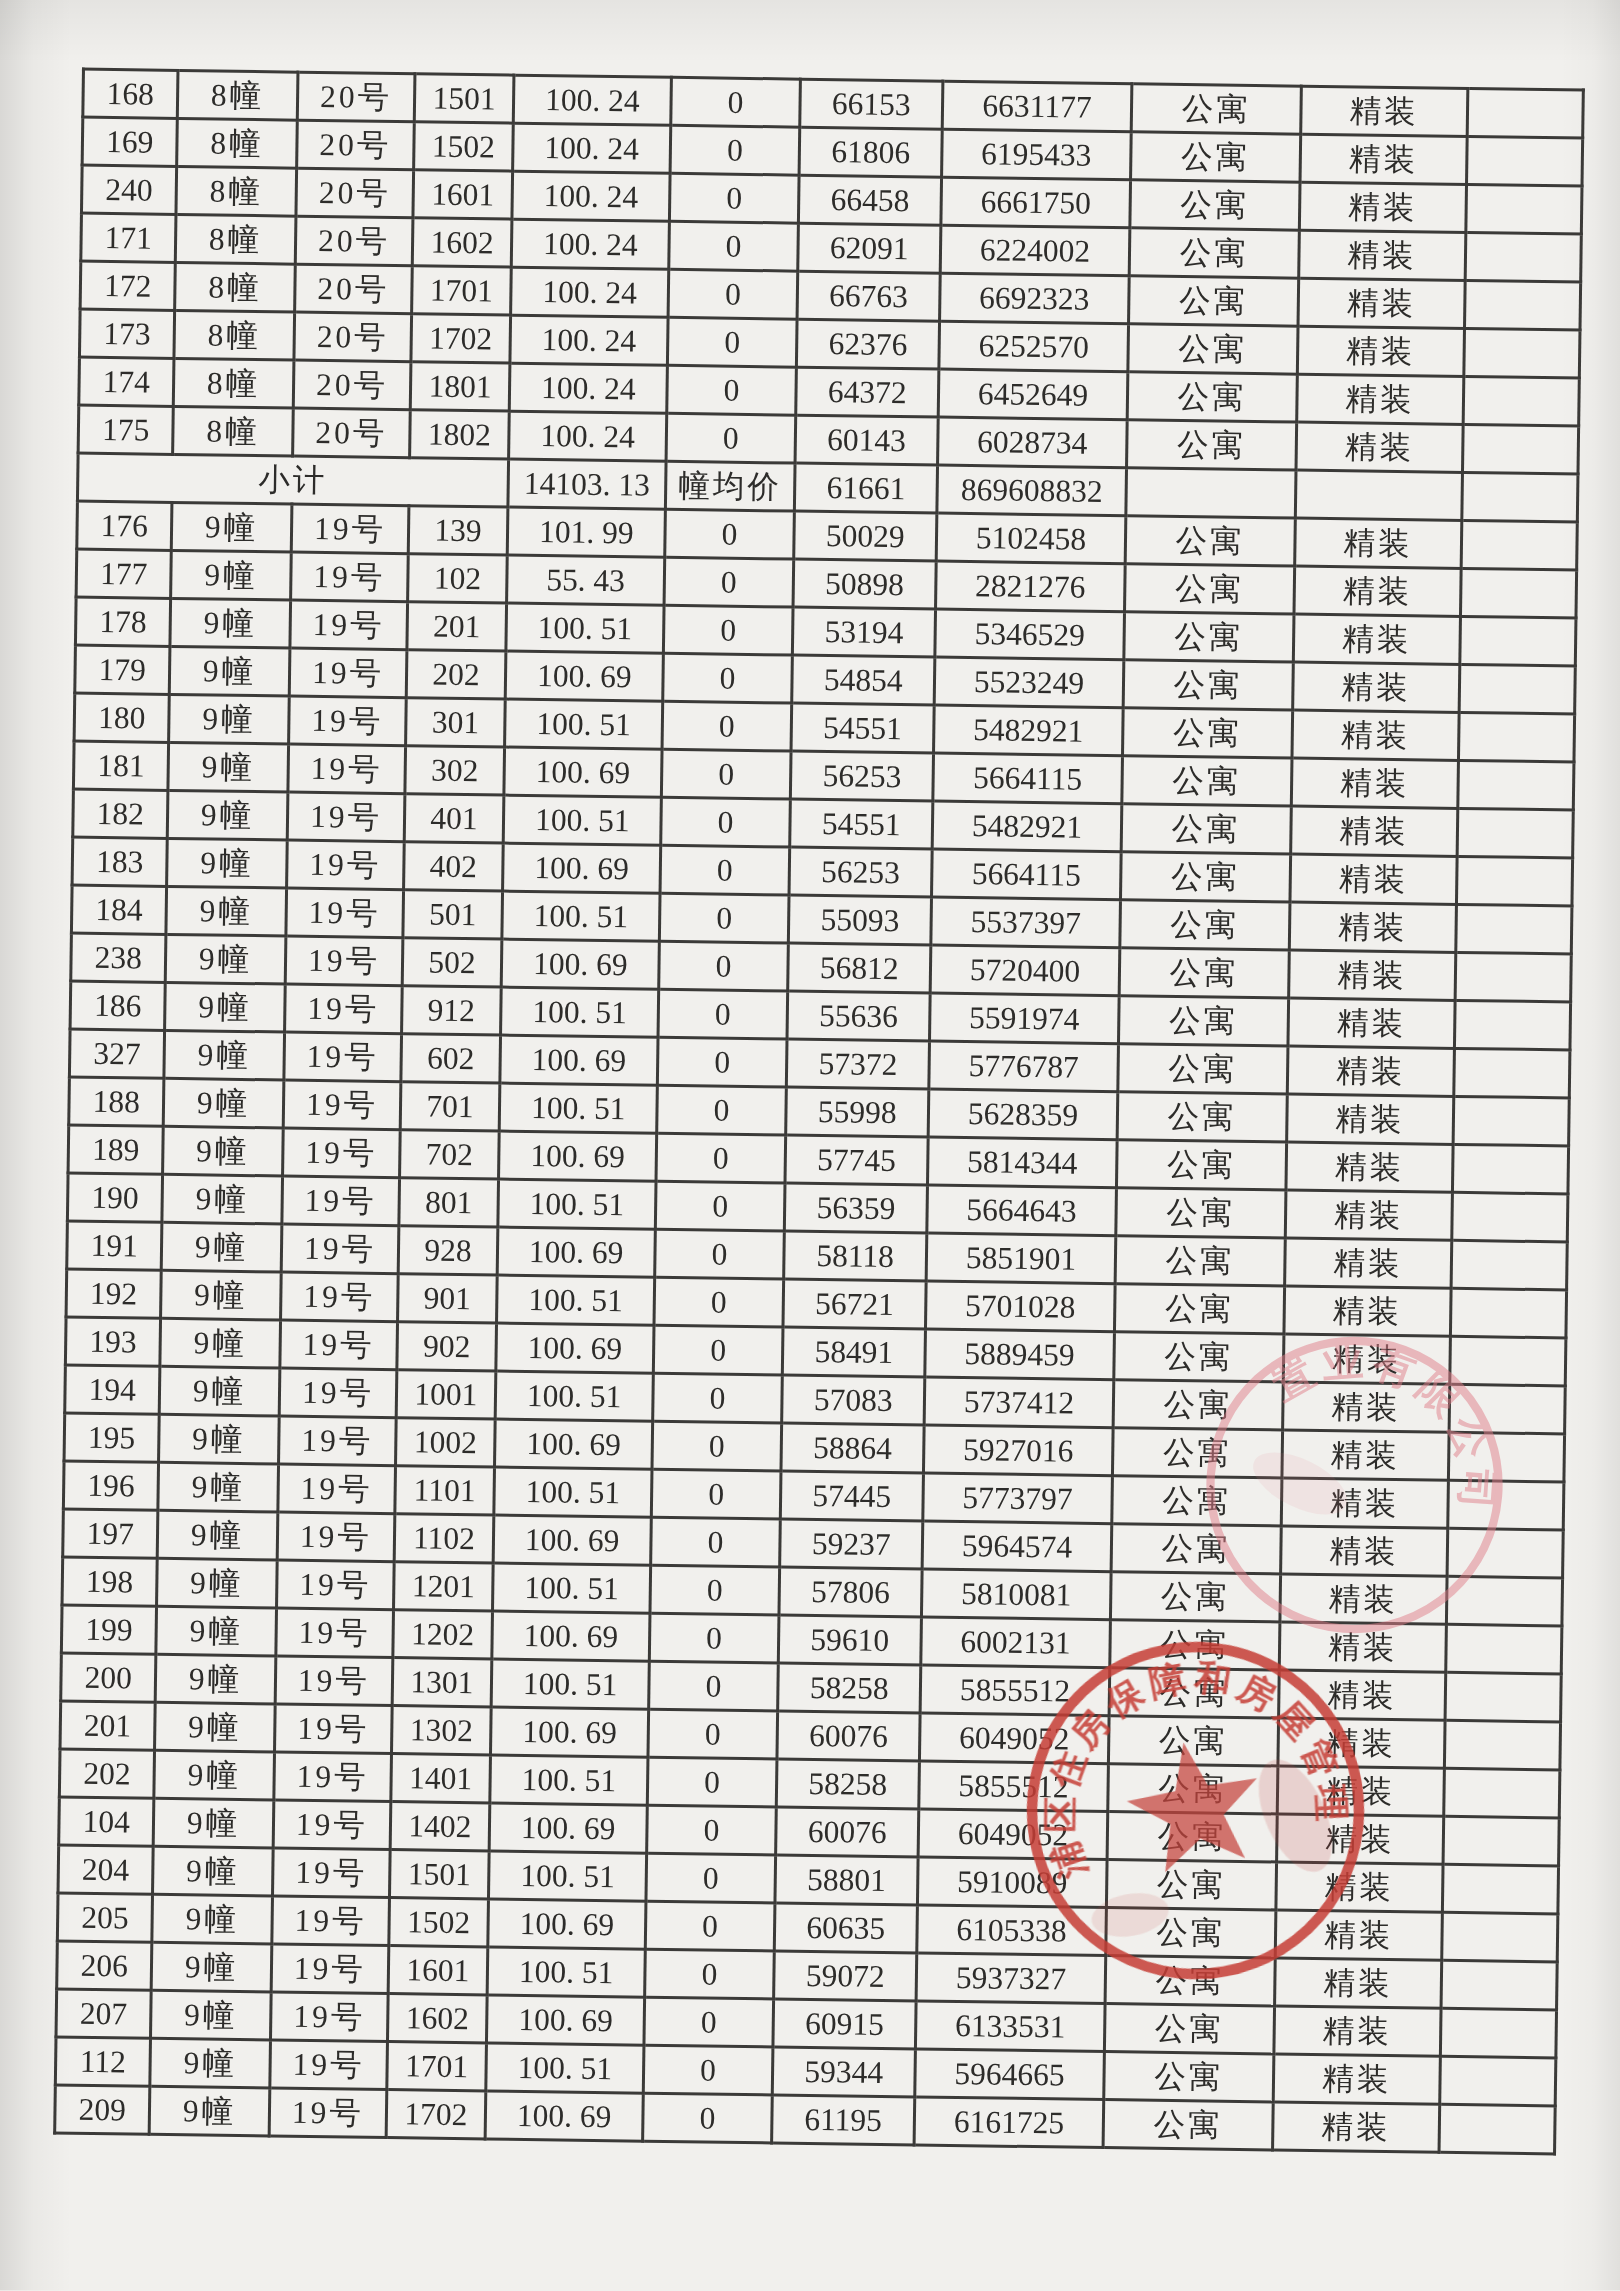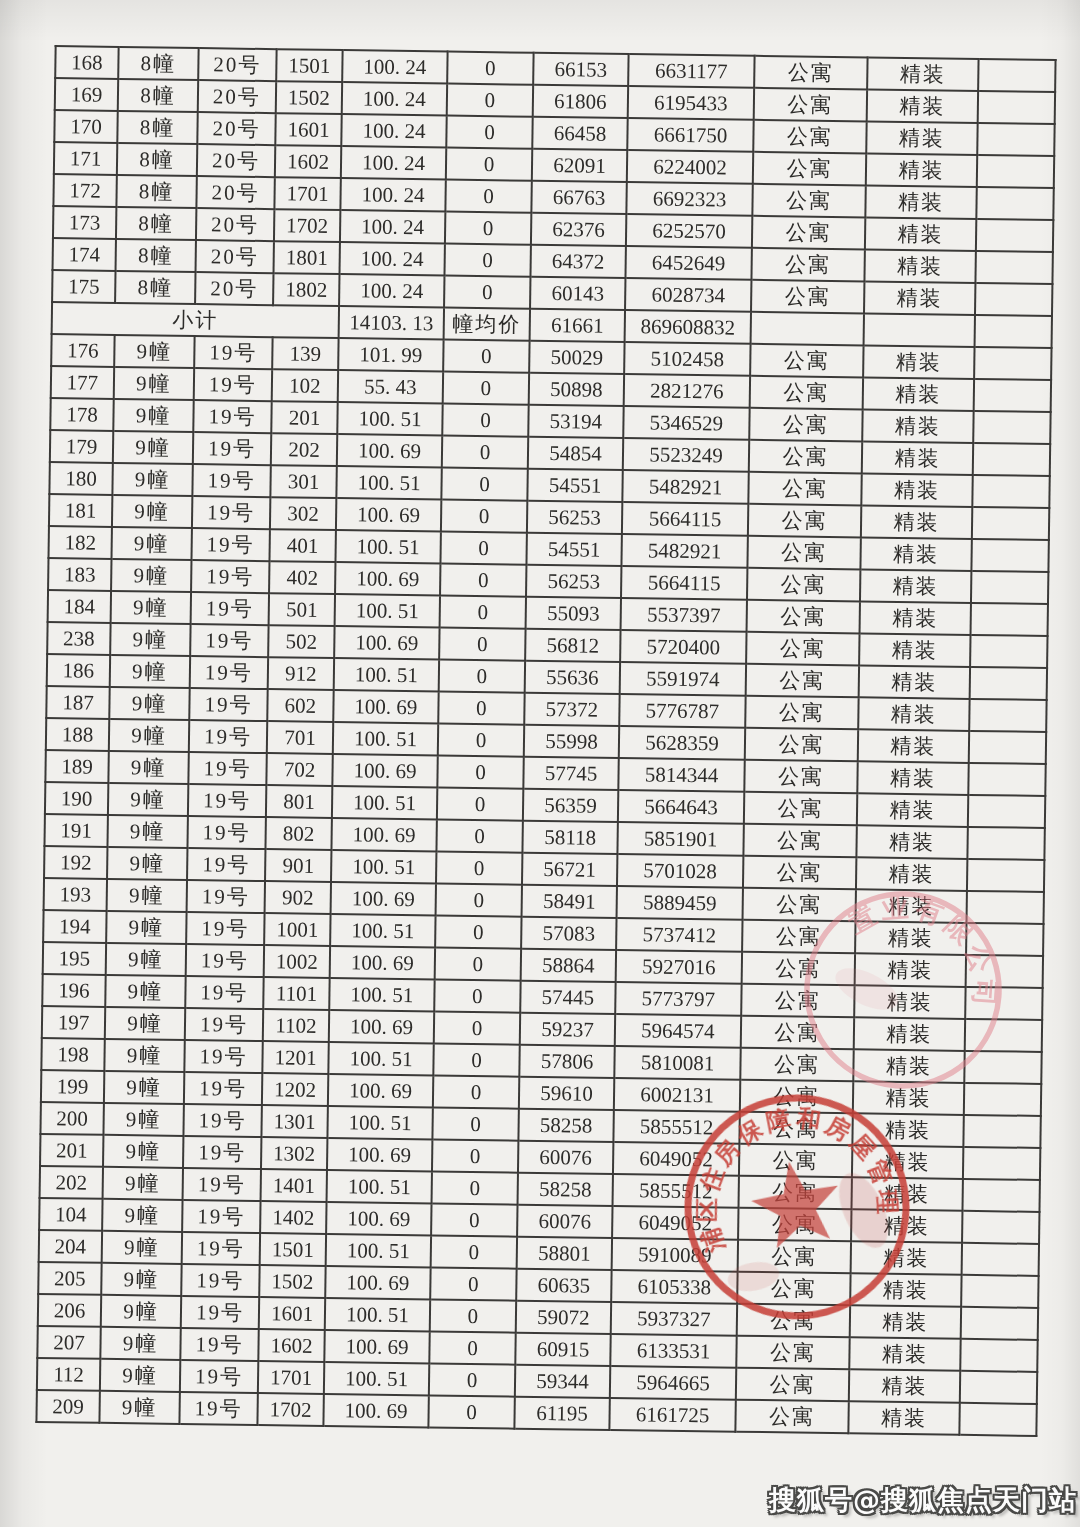--- a/index.html
+++ b/index.html
@@ -83,21 +83,21 @@
           <td>1502</td>
           <td>100. 24</td>
           <td>0</td>
           <td>61806</td>
           <td>6195433</td>
           <td class="cjk">公寓</td>
           <td class="cjk">精装</td>
           <td></td>
         </tr>
         <tr>
-          <td>170</td>
+          <td>240</td>
           <td class="cjk">8幢</td>
           <td class="cjk">20号</td>
           <td>1601</td>
           <td>100. 24</td>
           <td>0</td>
           <td>66458</td>
           <td>6661750</td>
           <td class="cjk">公寓</td>
           <td class="cjk">精装</td>
           <td></td>
@@ -314,21 +314,21 @@
           <td>912</td>
           <td>100. 51</td>
           <td>0</td>
           <td>55636</td>
           <td>5591974</td>
           <td class="cjk">公寓</td>
           <td class="cjk">精装</td>
           <td></td>
         </tr>
         <tr>
-          <td>187</td>
+          <td>327</td>
           <td class="cjk">9幢</td>
           <td class="cjk">19号</td>
           <td>602</td>
           <td>100. 69</td>
           <td>0</td>
           <td>57372</td>
           <td>5776787</td>
           <td class="cjk">公寓</td>
           <td class="cjk">精装</td>
           <td></td>
@@ -369,21 +369,21 @@
           <td>56359</td>
           <td>5664643</td>
           <td class="cjk">公寓</td>
           <td class="cjk">精装</td>
           <td></td>
         </tr>
         <tr>
           <td>191</td>
           <td class="cjk">9幢</td>
           <td class="cjk">19号</td>
-          <td>802</td>
+          <td>928</td>
           <td>100. 69</td>
           <td>0</td>
           <td>58118</td>
           <td>5851901</td>
           <td class="cjk">公寓</td>
           <td class="cjk">精装</td>
           <td></td>
         </tr>
         <tr>
           <td>192</td>
@@ -640,14 +640,13 @@
       <circle cx="797" cy="1207" r="109" fill="none" stroke="#c53c33" stroke-width="7"></circle>
       <polygon fill="#c5423b" opacity="0.85" points="797,1161 786,1192 753,1193 779,1213 770,1244 797,1226 824,1244 815,1213 841,1193 808,1192"></polygon>
       <text class="stamp-text" font-size="24" fill="#c53c33" letter-spacing="4">
         <textPath href="#arc-authority" startOffset="2">浦区住房保障和房屋管理局</textPath>
       </text>
       <ellipse cx="862" cy="1222" rx="20" ry="40" fill="#c5423b" opacity="0.20" transform="rotate(-14 862 1222)"></ellipse>
       <ellipse cx="742" cy="1268" rx="26" ry="14" fill="#c5423b" opacity="0.14"></ellipse>
     </g>
   </svg>
 
-  <div class="watermark">搜狐号@搜狐焦点天门站</div>
 </div>
 
 </body></html>

